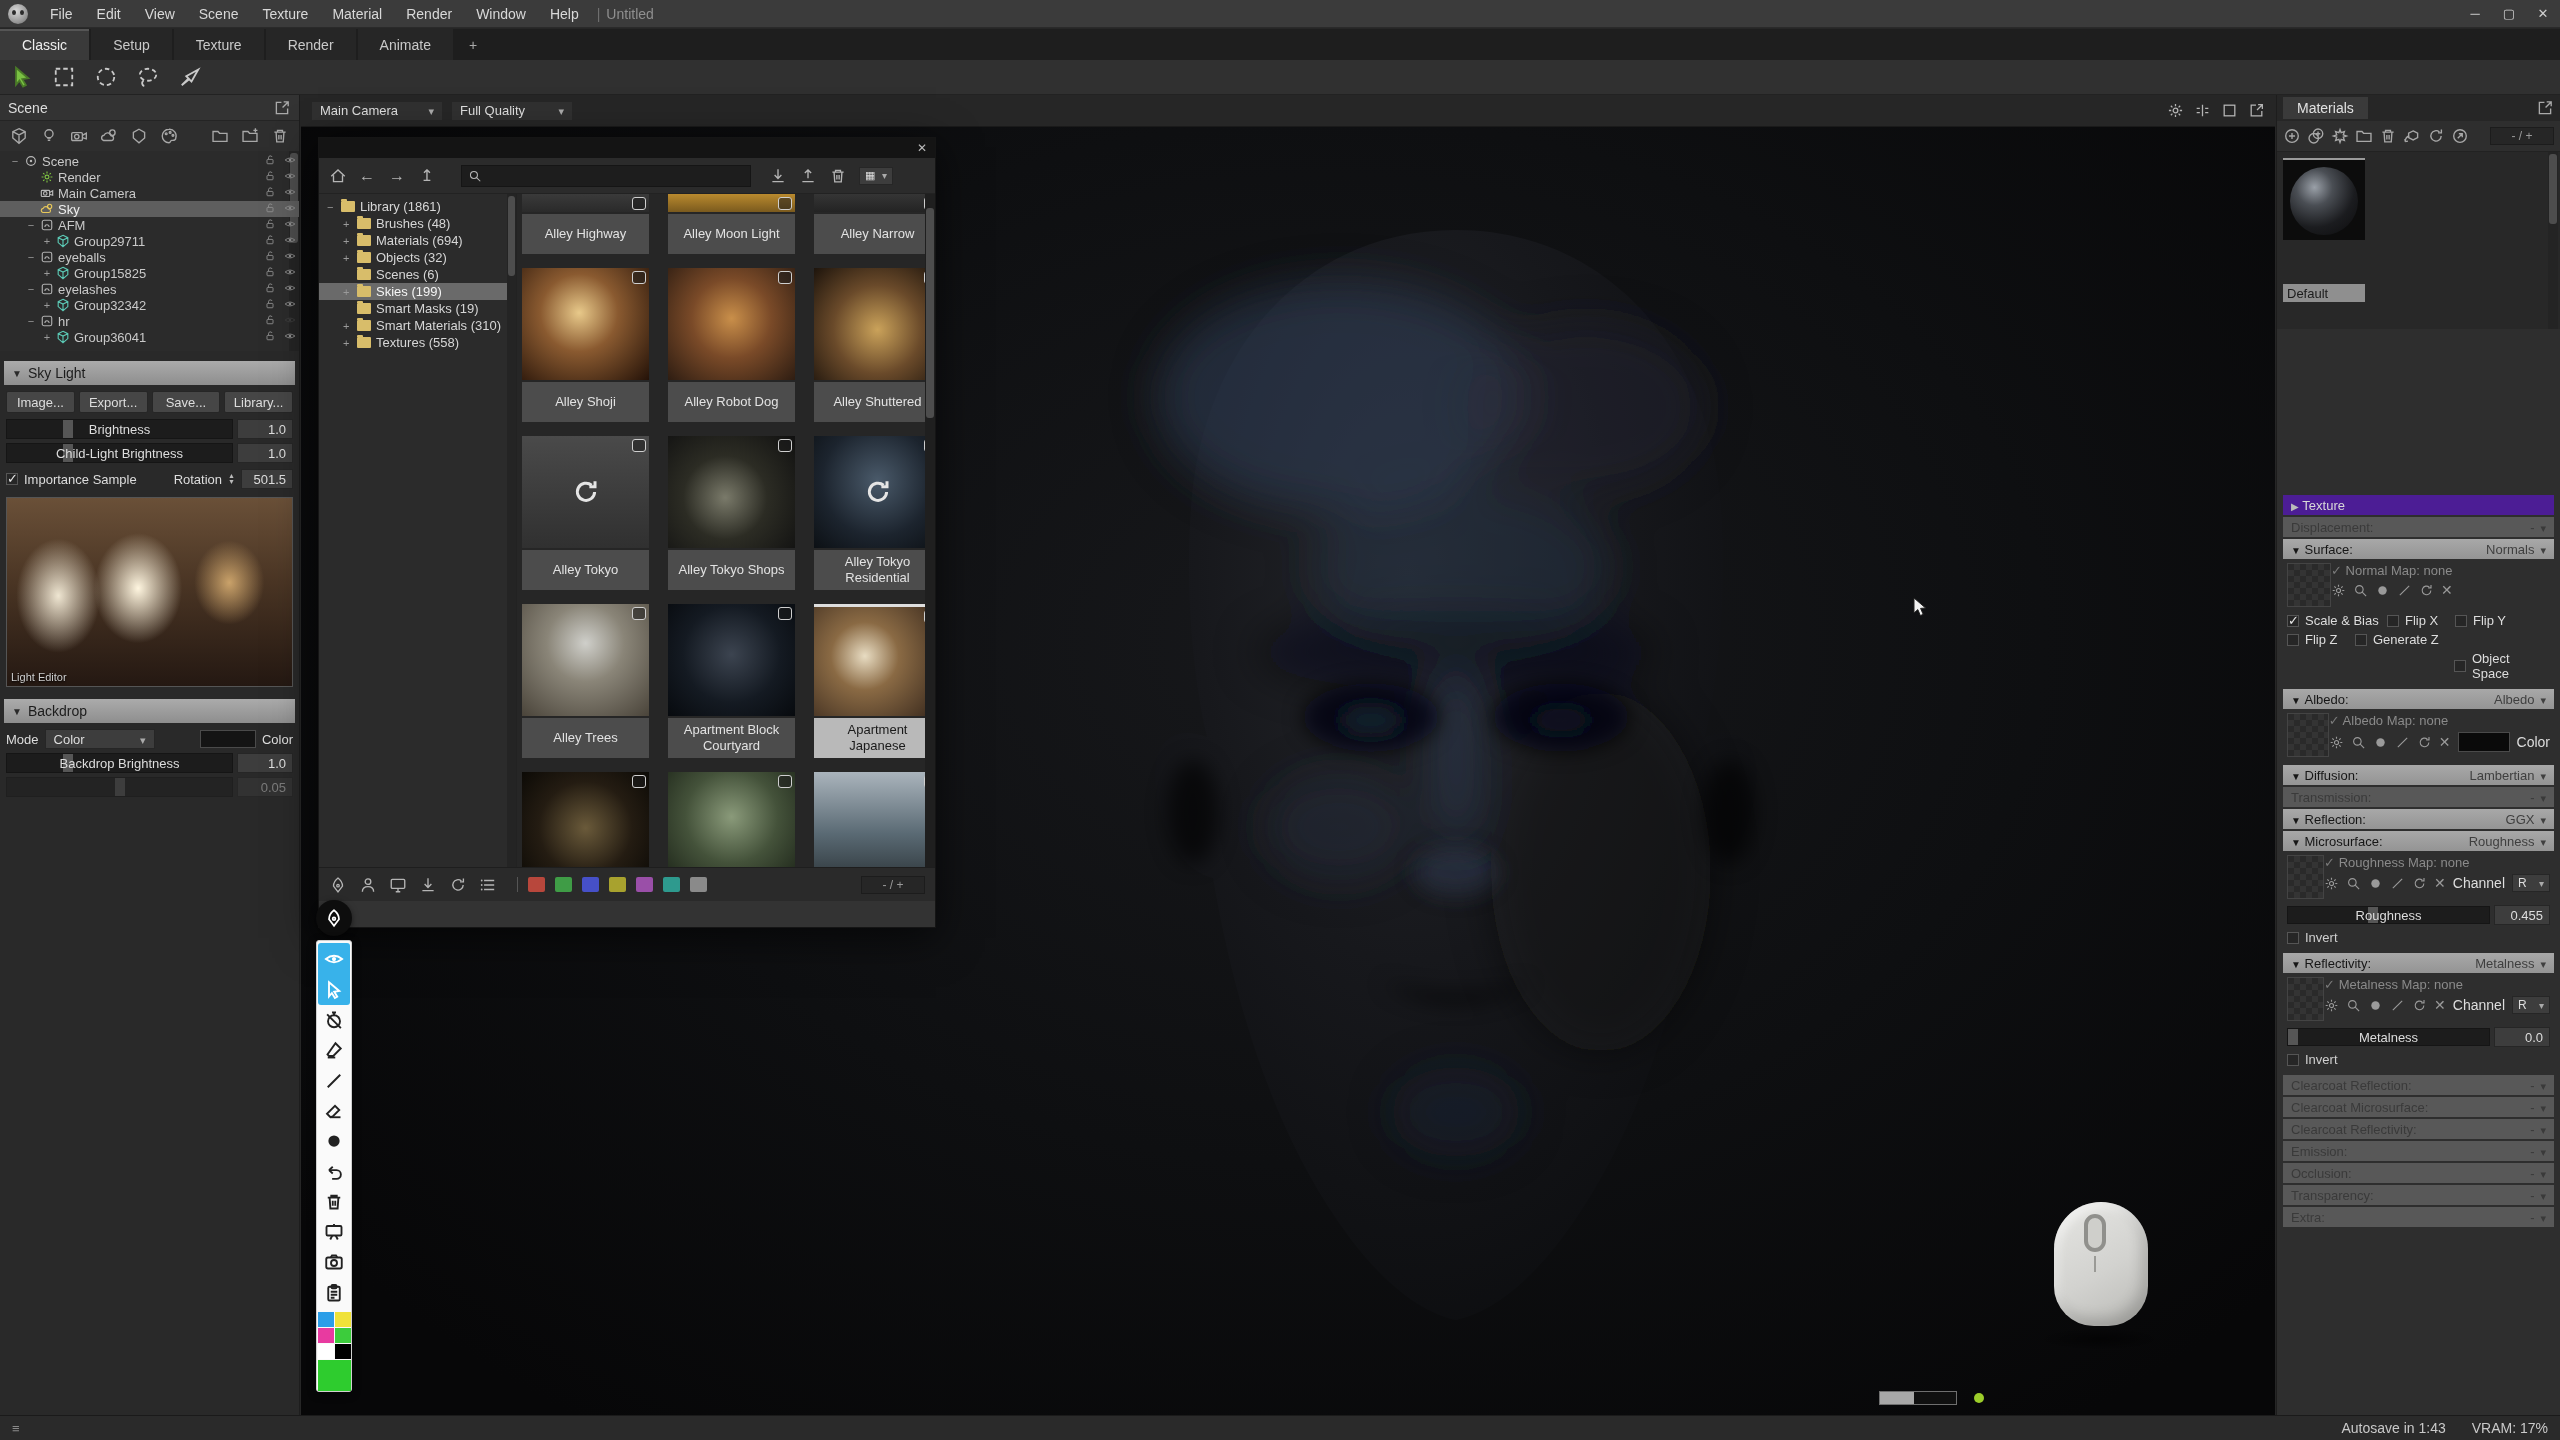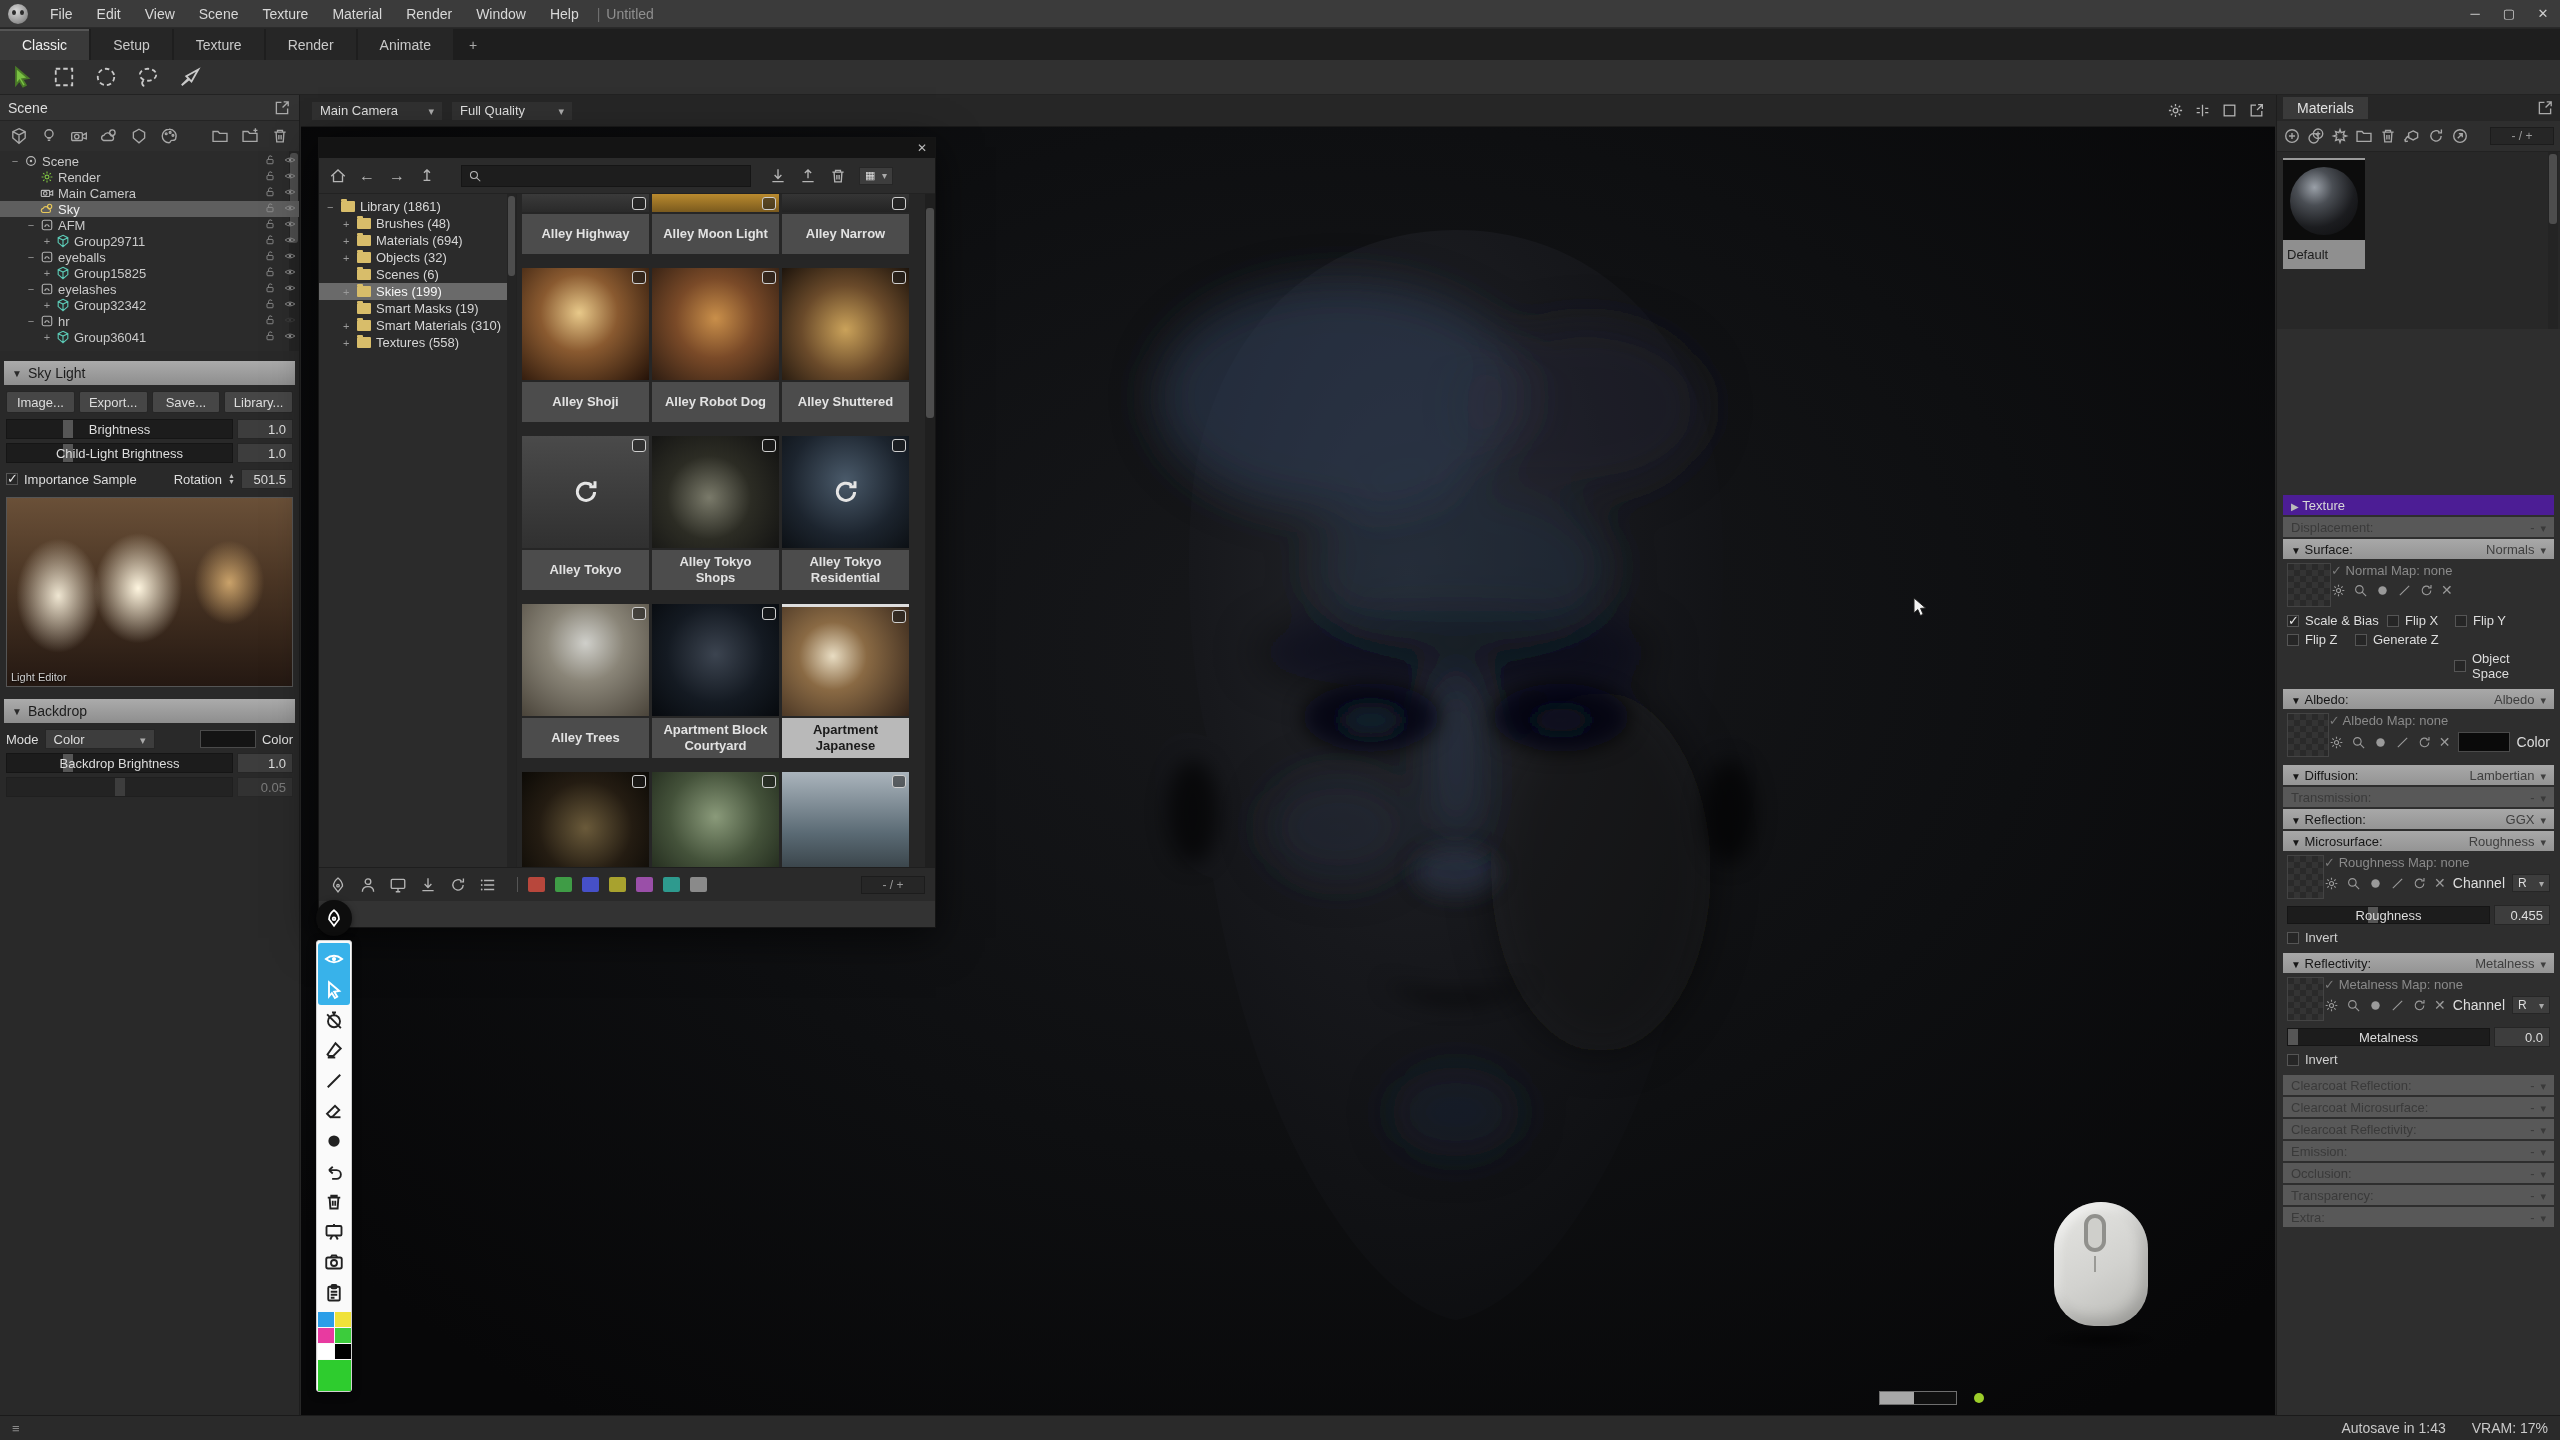--- a/index.html
+++ b/index.html
@@ -139,21 +139,21 @@
   #mat-tabs { height:26px; background:#262626; display:flex; align-items:center; padding:0 6px; }
   .mtab { background:#3a3a3a; padding:3px 14px; font-size:14px; color:#e0e0e0; }
   #mat-icons { height:30px; display:flex; align-items:center; gap:6px; padding:0 6px; background:#2e2e2e; color:#a8a8a8; }
   .zoomctl { margin-left:auto; width:64px; height:18px; background:#262626; border:1px solid #1c1c1c;
     color:#9a9a9a; display:flex; align-items:center; justify-content:center; font-size:12px; }
   #mat-grid { position:relative; height:178px; background:#282828; border-top:1px solid #222; padding:6px; }
   .matitem { width:82px; }
   .matthumb { width:82px; height:82px; background:#0c0c0c; border-top:2px solid #9a9a9a; position:relative; }
   .matthumb::before { content:""; position:absolute; left:7px; top:7px; width:68px; height:68px; border-radius:50%;
     background:radial-gradient(circle at 36% 30%, #9aa0a8 0%, #4a4e54 28%, #1b1c1f 62%, #0b0b0c 100%); }
-  .matlabel { height:29px; background:#8f8f8f; color:#1c1c1c; font-size:13px; display:flex; align-items:center; padding:0 4px; }
+  .matlabel { height:18px; background:#8f8f8f; color:#1c1c1c; font-size:13px; display:flex; align-items:center; padding:0 4px;margin-top:44px; }
   #mat-sections { position:absolute; left:0; top:398px; right:0; bottom:0; padding:0 2px; overflow:hidden; }
   .msec { height:20px; margin:2px 4px 0; display:flex; align-items:center; justify-content:space-between;
     padding:0 8px; font-size:13px; }
   .msec.light { background:linear-gradient(#a8a8a8,#949494); color:#161616; }
   .msec.light .msec-val { color:#3f3f3f; }
   .msec.dark { background:#4c1d95; color:#d8d8d8; }
   .msec.dim { background:#585858; color:#3a3a3a; }
   .msec .msec-val { display:flex; gap:6px; align-items:center; }
   .msec .dchev::after { content:"▾"; font-size:11px; }
   .mbody { padding:4px 8px 6px; }
@@ -192,22 +192,22 @@
   #lib-hdr-icons { display:flex; gap:12px; align-items:center; margin-left:8px; color:#b5b5b5; }
   #lib-body { position:relative; display:flex; height:673px; }
   #lib-tree { width:198px; background:#2b2b2b; border-right:1px solid #222; padding-top:4px; position:relative; }
   .frow { height:17px; display:flex; align-items:center; gap:5px; padding-left:calc(8px + var(--lv,0)*16px);
     color:#d6d6d6; font-size:13px; }
   .frow.sel { background:#6a6a6a; color:#f5f5f5; }
   .fexp { width:9px; color:#9a9a9a; font-size:11px; }
   .ficon { width:14px; height:11px; background:#d8bd6a; border-radius:1px; position:relative; }
   .ficon::before { content:""; position:absolute; left:0; top:-2px; width:6px; height:2px; background:#d8bd6a; border-radius:1px 1px 0 0; }
   #lib-thumbs { position:relative; flex:1; background:#262626; overflow:hidden;
-    display:grid; grid-template-columns:repeat(3,127px); gap:14px 3px; align-content:start;
-    padding:0 0 9px 5px;font-weight:bold; }
+    display:grid; grid-template-columns:repeat(3,127px); gap:14px 19px; align-content:start;
+    padding:0 0 9px 5px; }
   .titem { width:127px; position:relative; }
   .thumb { width:127px; height:112px; background:#3a3a3a; position:relative; }
   .tcheck { position:absolute; top:3px; right:3px; width:14px; height:13px; border:1px solid #cfcfcf;
     border-radius:3px; background:rgba(30,30,30,.55); }
   .spin { position:absolute; left:50%; top:50%; transform:translate(-50%,-50%); color:#e5e5e5; display:none; }
   .spin svg { width:30px; height:30px; stroke:currentColor; fill:none; stroke-width:1.6; }
   .titem.loading .spin { display:block; }
   .tlabel { margin-top:2px; height:40px; background:#4c4c4c; color:#e2e2e2; font-size:13px;
     display:flex; align-items:center; justify-content:center; text-align:center; line-height:16px; padding:0 6px; }
   .titem.sel .tlabel { background:#b9b9b9; color:#1a1a1a; }

